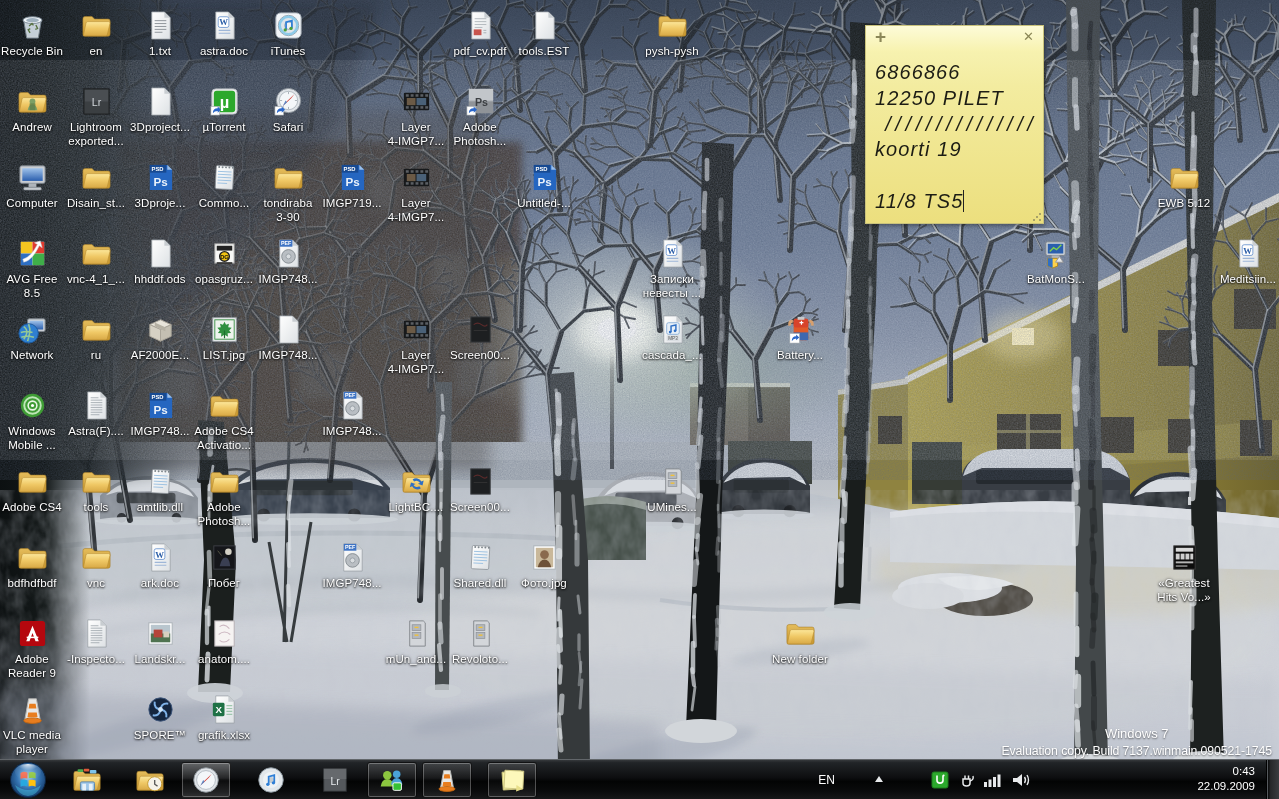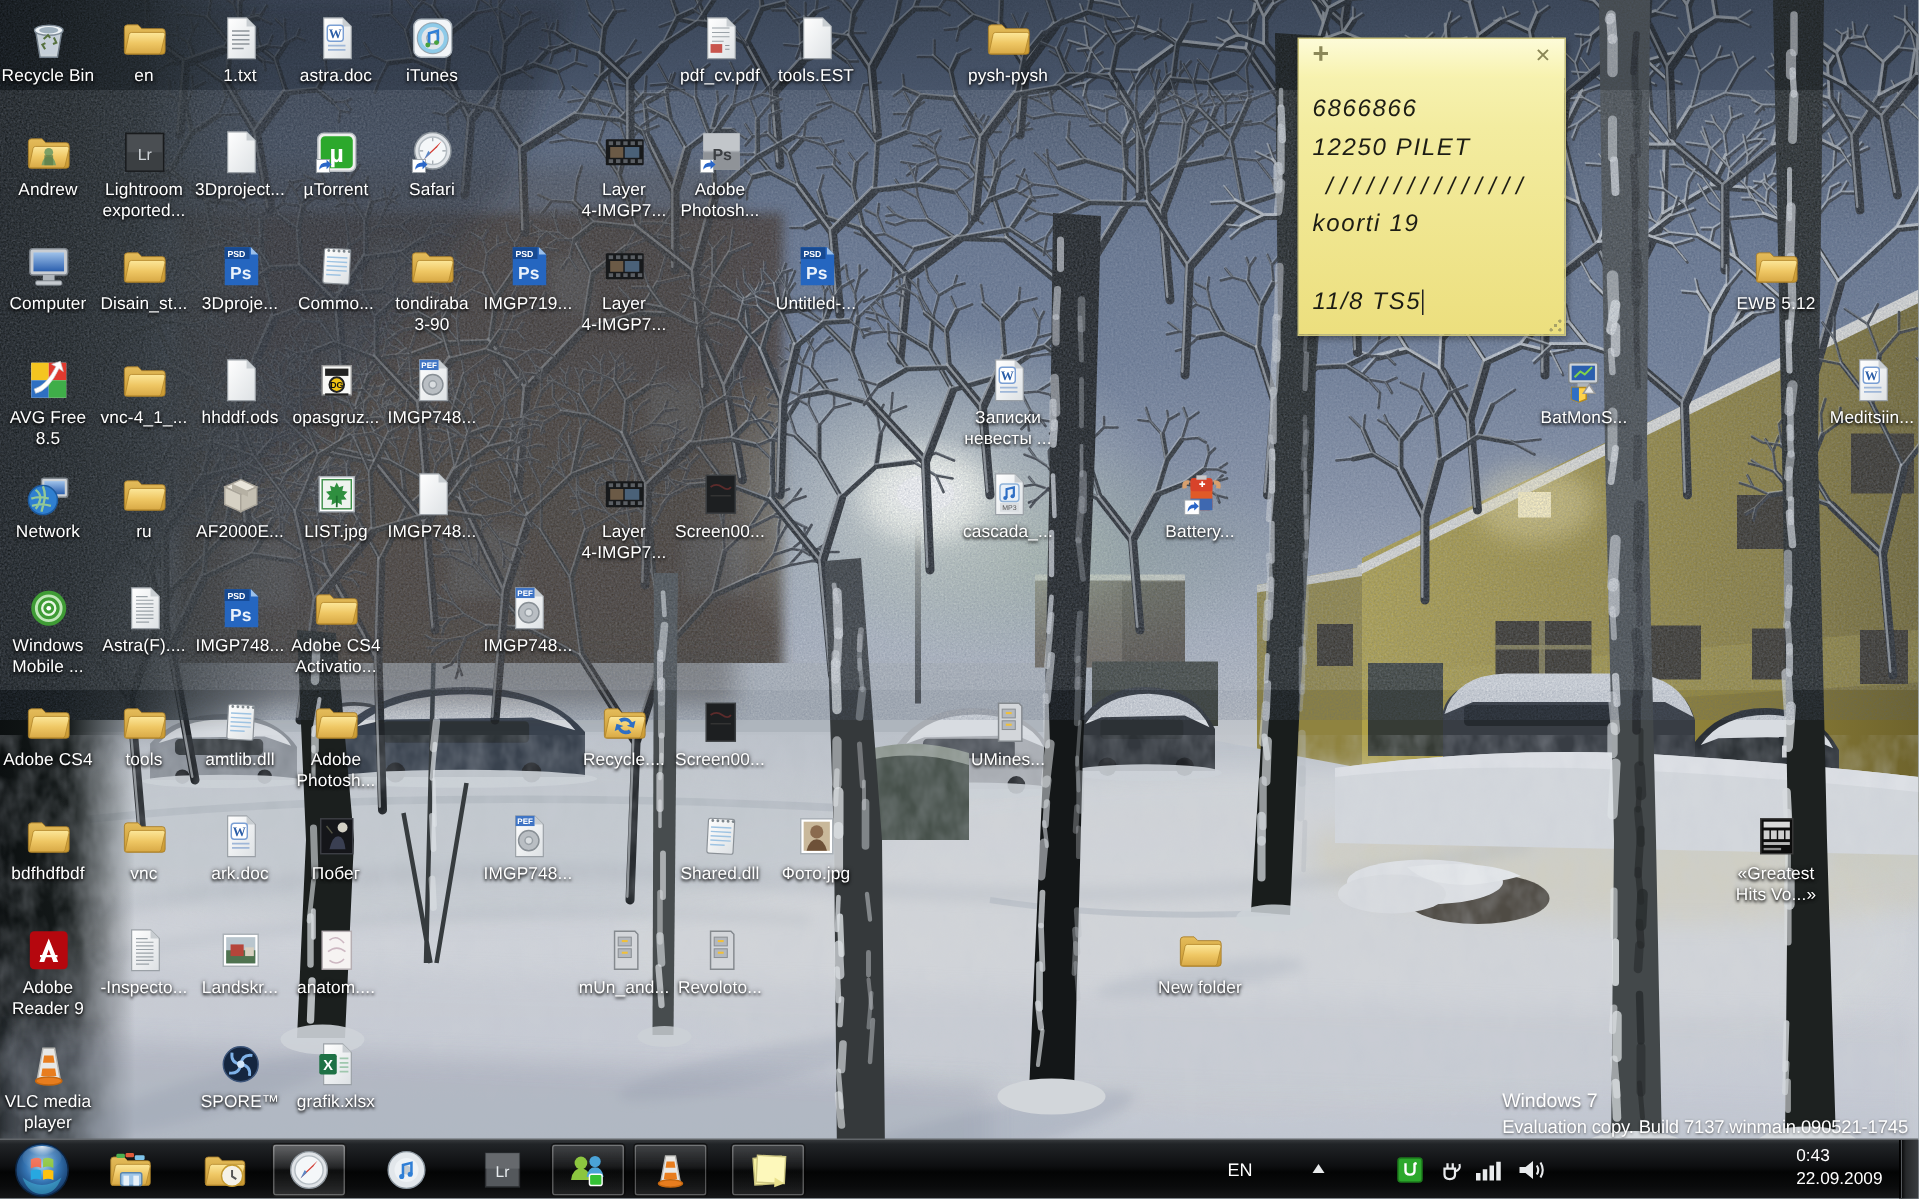--- a/index.html
+++ b/index.html
@@ -4,40 +4,40 @@
 html,body{width:1279px;height:799px;overflow:hidden;font-family:"Liberation Sans",sans-serif}
 #desk{position:relative;width:1279px;height:799px;background:#6b7885}
 #scene{position:absolute;left:0;top:0}
 .icon{position:absolute;width:76px;text-align:center}
 .ig{width:33px;height:33px;display:block;margin:0 auto}
 .lab{margin-top:2px;font-size:11.5px;line-height:14px;color:#fff;text-shadow:0 1px 2px rgba(0,0,0,.9),0 0 3px rgba(0,0,0,.7);letter-spacing:.1px}
 #note{position:absolute;left:865px;top:25px;width:179px;height:199px;background:linear-gradient(#f9f6bb,#f3eca0 30%,#ecdf7e);border:1px solid #c9c27b;box-shadow:1px 2px 4px rgba(0,0,0,.35)}
 #notebar{height:26px;background:linear-gradient(#fdfbd8,#f7f2ae);position:relative}
 #noteplus{position:absolute;left:9px;top:0;font-size:19px;font-weight:bold;color:#8b8758}
 #notex{position:absolute;right:9px;top:3px;font-size:13px;color:#8a8656}
-#notetext{padding:8px 0 0 9px;font-style:italic;font-size:16px;line-height:25.8px;color:#1c1c14;letter-spacing:1.1px;white-space:pre}
+#notetext{padding:8px 0 0 9px;font-style:italic;font-size:20px;line-height:25.8px;color:#1c1c14;letter-spacing:1.1px;white-space:pre}
 #notegrip{position:absolute;right:2px;bottom:2px;width:8px;height:8px;background:
  radial-gradient(circle at 7px 1px,#a8a268 1px,transparent 1.3px),
  radial-gradient(circle at 7px 7px,#a8a268 1px,transparent 1.3px),
  radial-gradient(circle at 1px 7px,#a8a268 1px,transparent 1.3px),
  radial-gradient(circle at 4px 4px,#a8a268 1px,transparent 1.3px)}
-#winver{position:absolute;right:7px;bottom:41px;text-align:left;color:#fff;text-shadow:0 1px 2px rgba(0,0,0,.6)}
+#winver{position:absolute;right:7px;bottom:41px;text-align:center;color:#fff;text-shadow:0 1px 2px rgba(0,0,0,.6)}
 #winver .l1{font-size:13px;margin-bottom:3px}
 #winver .l2{font-size:12.3px;letter-spacing:-.1px}
 #taskbar{position:absolute;left:0;bottom:0;width:1279px;height:40px;
  background:linear-gradient(#35383b 0,#212427 7%,#0d0e10 45%,#030404 55%,#0a0b0c 80%,#161719 100%);
  border-top:1px solid #62666a}
 .tbtn{position:absolute;top:2px;width:50px;height:36px;border-radius:3px;
  background:linear-gradient(rgba(255,255,255,.15),rgba(255,255,255,.05) 45%,rgba(255,255,255,.02) 50%,rgba(255,255,255,.07));
  border:1px solid rgba(0,0,0,.65);box-shadow:inset 0 0 0 1px rgba(255,255,255,.28)}
 .tico{position:absolute;top:4px;width:32px;height:32px}
 #tray{position:absolute;right:0;top:0;height:40px;color:#fff}
 #en{position:absolute;right:444px;top:13px;font-size:12px}
 #trayarrow{position:absolute;right:396px;top:16px;width:0;height:0;border-left:4.5px solid transparent;border-right:4.5px solid transparent;border-bottom:6px solid #e8eaec}
-#clock{position:absolute;right:24px;top:4px;text-align:left;font-size:11.5px;line-height:15px}
+#clock{position:absolute;right:24px;top:4px;text-align:right;font-size:11.5px;line-height:15px}
 #showdesk{position:absolute;right:0;top:0;width:13px;height:40px;background:linear-gradient(90deg,#000,#26282a 30%,#3a3d40);border-left:1px solid #000;box-shadow:inset 1px 0 0 #55595d}
 </style></head>
 <body>
 <div id="desk">
 <svg id="scene" width="1279" height="799" viewBox="0 0 1279 799" xmlns="http://www.w3.org/2000/svg">
       <defs>
         <path id="t1a" d="M95 560 87 465 113 395M87 465 50 420"></path>
         <path id="t1b" d="M113 395 150 358 184 341M150 358 155 327M113 395 94 343 108 311M94 343 65 330M50 420 33 385 39 359M33 385 18 369M50 420 20 400 9 383M20 400 -4 400"></path>
         <path id="t1c" d="M184 341 208 340 224 345 234 355 237 362M234 355 244 357M224 345 234 342 241 343M234 342 241 337M208 340 225 332 237 332 244 335M237 332 243 328M225 332 236 322 244 320M236 322 240 314M184 341 197 322 213 313 227 312 235 314M227 312 235 307M213 313 222 305 228 303M222 305 225 298M197 322 199 305 206 298 213 296M206 298 209 290M199 305 194 294 196 285M194 294 188 289M155 327 171 313 186 310 197 311 204 316M186 310 194 303 200 300M194 303 194 296M171 313 172 300 176 293 182 290M176 293 176 287M172 300 173 291 177 285M173 291 172 284M155 327 143 305 144 291 149 281 153 277M149 281 149 274M144 291 141 282 143 276M141 282 136 278M143 305 131 293 129 283 131 276M129 283 124 278M131 293 119 288 114 283M119 288 111 289M108 311 125 298 138 300 144 305 147 310M144 305 150 304M138 300 146 298 153 297M146 298 150 293M125 298 128 284 134 277 140 273M134 277 136 271M128 284 126 273 130 266M126 273 122 266M108 311 105 283 115 264 127 255 135 252M127 255 130 243M115 264 117 251 121 242M117 251 116 243M105 283 88 267 81 251 84 240M81 251 74 241M88 267 74 261 68 251M74 261 63 260M65 330 48 315 41 304 40 295 40 289M40 295 35 291M41 304 34 299 32 294M34 299 30 297M48 315 32 312 23 302 22 294M32 312 21 314 14 312M21 314 18 319M65 330 47 329 34 323 27 317 25 312M27 317 21 315M34 323 22 322 15 318M22 322 15 325M47 329 36 332 28 333 23 333M36 332 30 336 25 335M30 336 28 340M39 359 45 342 54 335 61 334 65 336M61 334 65 333M54 335 58 329 62 326M45 342 42 330 42 322 45 318M42 330 35 325 32 320M35 325 28 325M39 359 36 338 38 326 41 318 45 314M41 318 40 311M38 326 37 317 39 312M37 317 32 312M36 338 28 328 28 320 29 315M28 328 21 324 20 318M18 369 8 355 8 343 13 338 17 335M13 338 14 332M8 343 6 335 7 329M6 335 1 332M8 355 -2 349 -6 344 -7 340M-6 344 -11 342M-2 349 -11 348 -16 346M-11 348 -17 352M18 369 2 362 -8 353 -9 345 -6 341M-9 345 -12 341M-8 353 -17 350 -21 345M-17 350 -24 351M2 362 -8 361 -13 357 -15 353M-13 357 -18 356M-8 361 -15 362 -19 360M-15 362 -18 366M9 383 10 368 14 361 18 357 21 355M18 357 19 353M14 361 13 356 15 352M13 356 11 353M10 368 7 360 8 354 9 350M8 354 7 350M7 360 4 356 3 353M4 356 -0 354M9 383 -2 375 -4 366 -3 360 -0 356M-3 360 -6 356M-4 366 -8 362 -9 359M-8 362 -12 361M-2 375 -10 372 -14 367 -15 364M-10 372 -15 372 -18 371M-15 372 -19 374M-4 400 -15 391 -20 382 -19 376 -15 373M-19 376 -21 373M-20 382 -25 380 -28 378M-25 380 -29 379M-15 391 -24 388 -29 384 -32 381M-29 384 -33 382M-24 388 -30 389 -34 388M-30 389 -34 391M-4 400 -16 405 -26 403 -32 399 -34 394M-32 399 -35 398M-26 403 -34 404 -39 402M-16 405 -19 413 -22 417 -25 419M-22 417 -22 420M-19 413 -18 419 -19 424M-18 419 -15 422"></path>
         <path id="t2a" d="M40 470 61 393 97 348M61 393 50 348"></path>
@@ -1640,21 +1640,21 @@
     <div class="icon" style="left:186px;top:465px">
       <svg class="ig" viewBox="0 0 34 34">
         <use href="#sfolder"></use>
       </svg>
       <div class="lab">Adobe<br>Photosh...</div>
     </div>
     <div class="icon" style="left:378px;top:465px">
       <svg class="ig" viewBox="0 0 34 34">
         <use href="#slightbc"></use>
       </svg>
-      <div class="lab">Recycle....</div>
+      <div class="lab">LightBC....</div>
     </div>
     <div class="icon" style="left:442px;top:465px">
       <svg class="ig" viewBox="0 0 34 34">
         <use href="#sscreen"></use>
       </svg>
       <div class="lab">Screen00...</div>
     </div>
     <div class="icon" style="left:634px;top:465px">
       <svg class="ig" viewBox="0 0 34 34">
         <use href="#scab"></use>

